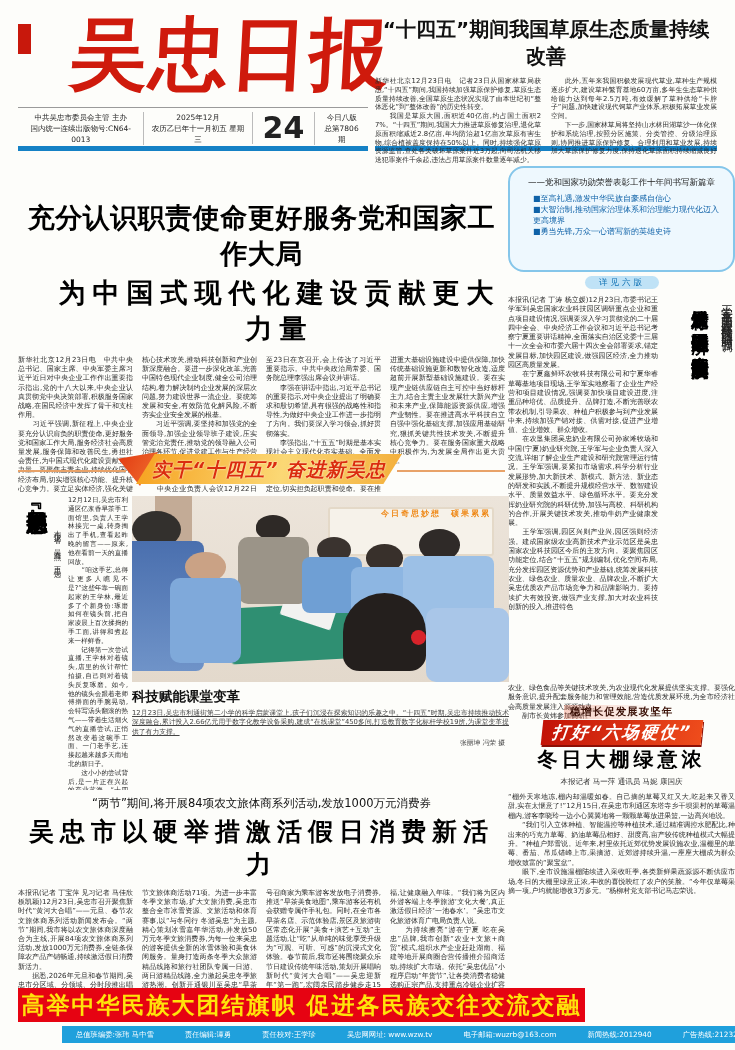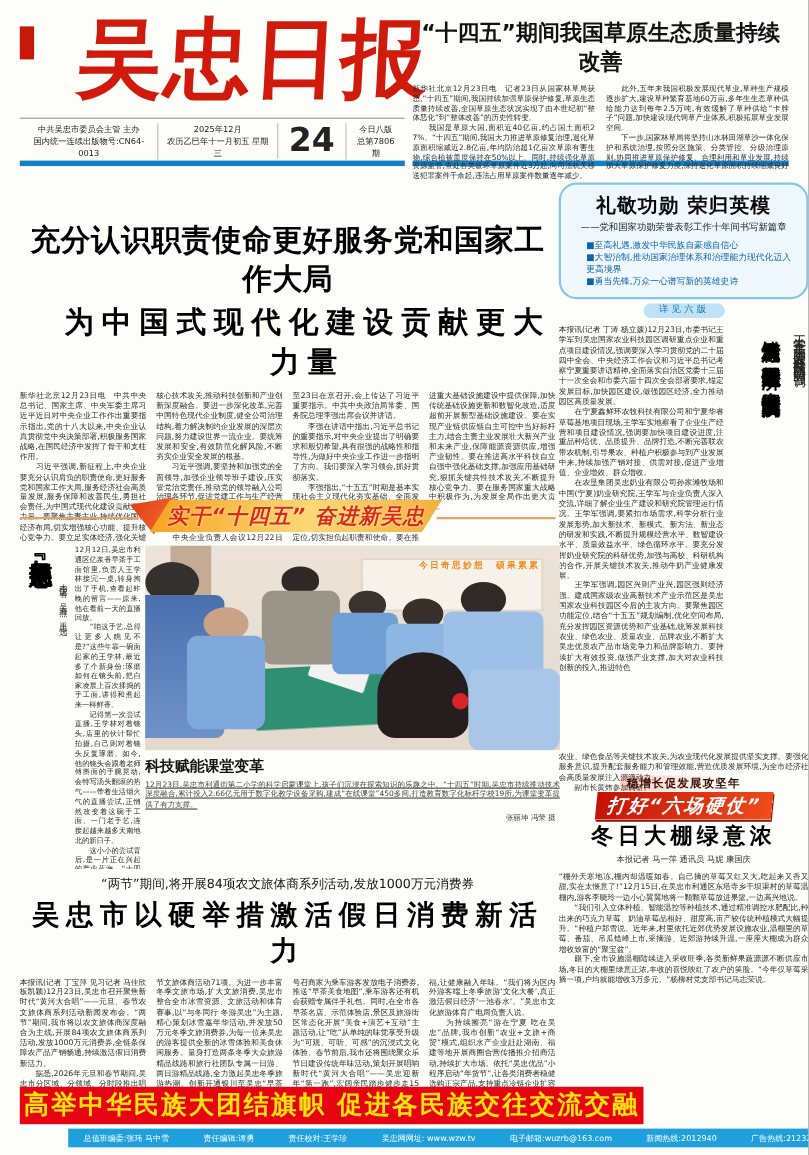--- a/index.html
+++ b/index.html
@@ -154,21 +154,20 @@
     <div class="h2">为中国式现代化建设贡献更大力量</div>
     <div class="jtext">新华社北京12月23日电　中共中央总书记、国家主席、中央军委主席习近平近日对中央企业工作作出重要指示指出,党的十八大以来,中央企业认真贯彻党中央决策部署,积极服务国家战略,在国民经济中发挥了骨干和支柱作用。
 　　习近平强调,新征程上,中央企业要充分认识肩负的职责使命,更好服务党和国家工作大局,服务经济社会高质量发展,服务保障和改善民生,勇担社会责任,为中国式现代化建设贡献更大力量。要聚焦主责主业,持续优化国有经济布局,切实增强核心功能、提升核心竞争力。要立足实体经济,强化关键核心技术攻关,推动科技创新和产业创新深度融合。要进一步深化改革,完善中国特色现代企业制度,健全公司治理结构,着力解决制约企业发展的深层次问题,努力建设世界一流企业。要统筹发展和安全,有效防范化解风险,不断夯实企业安全发展的根基。
 　　习近平强调,要坚持和加强党的全面领导,加强企业领导班子建设,压实管党治党责任,推动党的领导融入公司治理各环节,促进党建工作与生产经营深度融合。要完善制度、强化监督,坚决惩治腐败,驰而不息纠治“四风”,着力营造风清气正的政治生态。
 　　中央企业负责人会议12月22日至23日在京召开,会上传达了习近平重要指示。中共中央政治局常委、国务院总理李强出席会议并讲话。
 　　李强在讲话中指出,习近平总书记的重要指示,对中央企业提出了明确要求和殷切希望,具有很强的战略性和指导性,为做好中央企业工作进一步指明了方向。我们要深入学习领会,抓好贯彻落实。
 　　李强指出,“十五五”时期是基本实现社会主义现代化夯实基础、全面发力的关键时期,中央企业要把思想和行动统一到党中央对形势的科学判断和决策部署上来,进一步明确方位、找准定位,切实担负起职责和使命。要在推进重大基础设施建设中提供保障,加快传统基础设施更新和数智化改造,适度超前开展新型基础设施建设。要在实现产业链供应链自主可控中当好标杆主力,结合主责主业发展壮大新兴产业和未来产业,保障能源资源供应,增强产业韧性。要在推进高水平科技自立自强中强化基础支撑,加强应用基础研究,狠抓关键共性技术攻关,不断提升核心竞争力。要在服务国家重大战略中积极作为,为发展全局作出更大贡献。</div>
   </div>
 
   <div class="abs honor">
-    <div class="t">礼敬功勋  荣归英模</div>
     <div class="s">——党和国家功勋荣誉表彰工作十年间书写新篇章</div>
     <div class="b">■至高礼遇,激发中华民族自豪感自信心</div>
     <div class="b">■大智治制,推动国家治理体系和治理能力现代化迈入更高境界</div>
     <div class="b">■勇当先锋,万众一心谱写新的英雄史诗</div>
   </div>
   <div class="abs honor-btn">详见六版</div>
 
   <div class="abs park">
     <div class="park-flex">
       <div class="park-body jtext">本报讯(记者 丁涛 杨立媛)12月23日,市委书记王学军到吴忠国家农业科技园区调研重点企业和重点项目建设情况,强调要深入学习贯彻党的二十届四中全会、中央经济工作会议和习近平总书记考察宁夏重要讲话精神,全面落实自治区党委十三届十一次全会和市委六届十四次全会部署要求,锚定发展目标,加快园区建设,做强园区经济,全力推动园区高质量发展。

